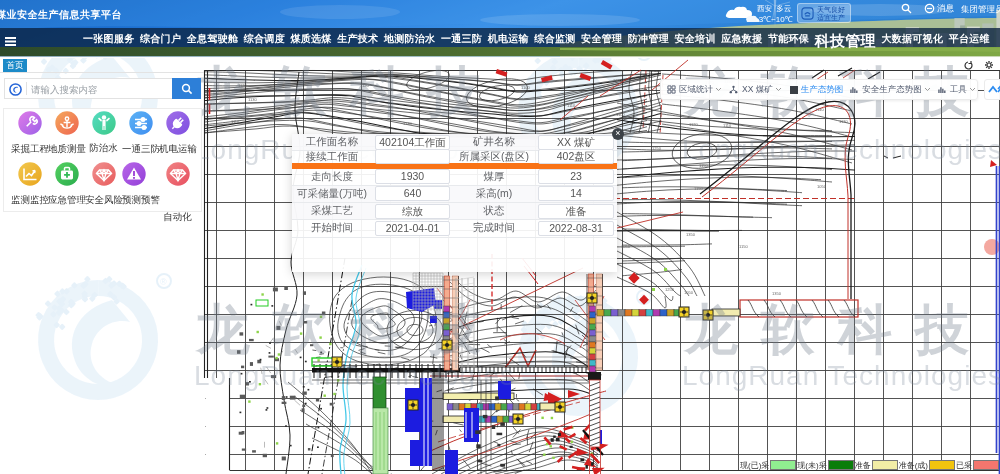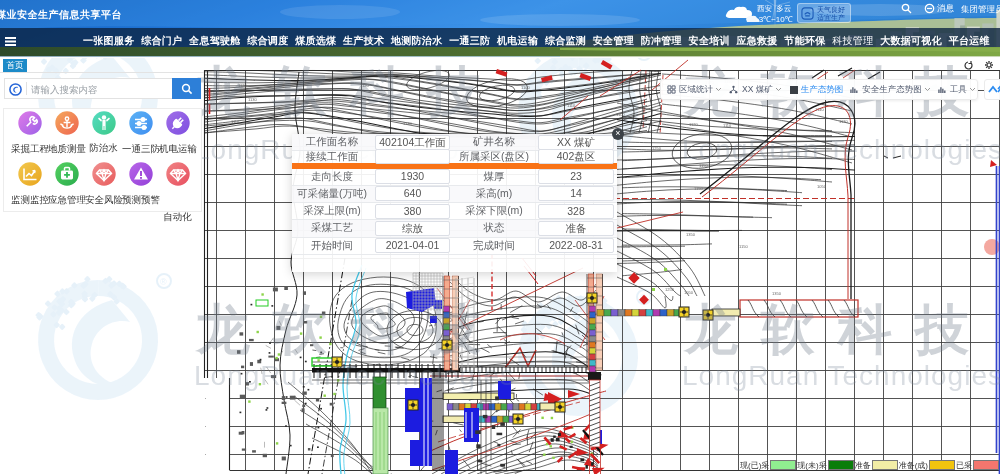--- a/index.html
+++ b/index.html
@@ -678,21 +678,21 @@
     <span style="font-size:10px;font-weight:bold;color:#fff;white-space:nowrap;letter-spacing:0.3px">生产技术</span>
     <span style="font-size:10px;font-weight:bold;color:#fff;white-space:nowrap;letter-spacing:0.3px">地测防治水</span>
     <span style="font-size:10px;font-weight:bold;color:#fff;white-space:nowrap;letter-spacing:0.3px">一通三防</span>
     <span style="font-size:10px;font-weight:bold;color:#fff;white-space:nowrap;letter-spacing:0.3px">机电运输</span>
     <span style="font-size:10px;font-weight:bold;color:#fff;white-space:nowrap;letter-spacing:0.3px">综合监测</span>
     <span style="font-size:10px;font-weight:bold;color:#fff;white-space:nowrap;letter-spacing:0.3px">安全管理</span>
     <span style="font-size:10px;font-weight:bold;color:#fff;white-space:nowrap;letter-spacing:0.3px">防冲管理</span>
     <span style="font-size:10px;font-weight:bold;color:#fff;white-space:nowrap;letter-spacing:0.3px">安全培训</span>
     <span style="font-size:10px;font-weight:bold;color:#fff;white-space:nowrap;letter-spacing:0.3px">应急救援</span>
     <span style="font-size:10px;font-weight:bold;color:#fff;white-space:nowrap;letter-spacing:0.3px">节能环保</span>
-    <span style="font-size:10px;font-weight:normal;color:#fff;white-space:nowrap;letter-spacing:0.3px">科技管理</span>
+    <span style="font-size:15px;font-weight:bold;color:#fff;white-space:nowrap;letter-spacing:0.3px">科技管理</span>
     <span style="font-size:10px;font-weight:bold;color:#fff;white-space:nowrap;letter-spacing:0.3px">大数据可视化</span>
     <span style="font-size:10px;font-weight:bold;color:#fff;white-space:nowrap;letter-spacing:0.3px">平台运维</span>
   </div>
 </div>
 </div>
 
 <div style="position:absolute;left:0;top:58px;width:204px;height:14px;border-bottom:1px solid #e3e3e3;z-index:3;background:transparent"></div>
 <div style="position:absolute;left:3px;top:58.5px;width:24px;height:13px;background:#1c8ac8;color:#fff;font-size:8.5px;text-align:center;line-height:13px;z-index:4">首页</div>
 <div style="position:absolute;left:4px;top:78px;width:197px;height:21px;background:#fff;border:1px solid #e2e2e2;box-sizing:border-box;z-index:4">
   <svg width="13" height="13" viewBox="0 0 20 20" style="position:absolute;left:4px;top:3.5px">
@@ -809,21 +809,21 @@
             <stop offset="0" stop-color="#f09090"></stop>
             <stop offset="1" stop-color="#e85c5c"></stop>
           </linearGradient>
         </defs>
         <circle r="11.7" fill="url(#g102.5_173)"></circle>
         <g stroke="#fff" stroke-width="1.4" fill="none">
           <path d="M-4.5 -4 h9 l3 3.5 l-7.5 7 l-7.5 -7 z"></path>
           <path d="M-4.5 -4 l2.5 3.5 l2 -3.5 l2 3.5 l2.5 -3.5 M-7.5 -0.5 h15 M-2 -0.5 l2 6.5 l2 -6.5"></path>
         </g>
       </svg><div style="font-size:9.5px;color:#333;margin-top:3.5px;white-space:nowrap">安全风险</div></div>
-    <div style="position:absolute;left:118.0px;top:53.80000000000001px;width:37px;text-align:center"><svg width="24" height="24" viewBox="-12 -12 24 24">
+    <div style="position:absolute;left:118.0px;top:53.80000000000001px;width:37px;text-align:left"><svg width="24" height="24" viewBox="-12 -12 24 24">
         <defs>
           <linearGradient id="g139.5_173" x1="0" y1="0" x2="1" y2="1">
             <stop offset="0" stop-color="#b866e8"></stop>
             <stop offset="1" stop-color="#9340d8"></stop>
           </linearGradient>
         </defs>
         <circle r="11.7" fill="url(#g139.5_173)"></circle>
         <g fill="#fff">
           <path d="M0 -6.5 L7 5.5 H-7 Z"></path>
           <rect x="-1" y="-3" width="2" height="5" fill="#a34fd8"></rect>
@@ -935,30 +935,20 @@
     <div style="display:flex;height:17.25px;align-items:center;background:rgba(246,247,249,0.7);border-bottom:1px solid #e8eaed;box-sizing:border-box">
 <div style="width:80px;text-align:center;font-size:10.5px;color:#606266;white-space:nowrap">可采储量(万吨)</div>
 <div style="width:81px;padding:0 3px;box-sizing:border-box">
         <div style="height:13px;line-height:12.5px;border:1px solid #dcdfe6;border-radius:2px;background:#fff;text-align:center;font-size:10.5px;color:#555;white-space:nowrap">640</div>
       </div>
 <div style="width:82px;text-align:center;font-size:10.5px;color:#606266;white-space:nowrap">采高(m)</div>
 <div style="width:82px;padding:0 3px;box-sizing:border-box">
         <div style="height:13px;line-height:12.5px;border:1px solid #dcdfe6;border-radius:2px;background:#fff;text-align:center;font-size:10.5px;color:#555;white-space:nowrap">14</div>
       </div>
 </div>
-    <div style="display:flex;height:17.25px;align-items:center;border-bottom:1px solid #e8eaed;box-sizing:border-box">
-<div style="width:80px;text-align:center;font-size:10.5px;color:#606266;white-space:nowrap">采深上限(m)</div>
-<div style="width:81px;padding:0 3px;box-sizing:border-box">
-        <div style="height:13px;line-height:12.5px;border:1px solid #dcdfe6;border-radius:2px;background:#fff;text-align:center;font-size:10.5px;color:#555;white-space:nowrap">380</div>
-      </div>
-<div style="width:82px;text-align:center;font-size:10.5px;color:#606266;white-space:nowrap">采深下限(m)</div>
-<div style="width:82px;padding:0 3px;box-sizing:border-box">
-        <div style="height:13px;line-height:12.5px;border:1px solid #dcdfe6;border-radius:2px;background:#fff;text-align:center;font-size:10.5px;color:#555;white-space:nowrap">328</div>
-      </div>
-</div>
     <div style="display:flex;height:17.25px;align-items:center;background:rgba(246,247,249,0.7);border-bottom:1px solid #e8eaed;box-sizing:border-box">
 <div style="width:80px;text-align:center;font-size:10.5px;color:#606266;white-space:nowrap">采煤工艺</div>
 <div style="width:81px;padding:0 3px;box-sizing:border-box">
         <div style="height:13px;line-height:12.5px;border:1px solid #dcdfe6;border-radius:2px;background:#fff;text-align:center;font-size:10.5px;color:#555;white-space:nowrap">综放</div>
       </div>
 <div style="width:82px;text-align:center;font-size:10.5px;color:#606266;white-space:nowrap">状态</div>
 <div style="width:82px;padding:0 3px;box-sizing:border-box">
         <div style="height:13px;line-height:12.5px;border:1px solid #dcdfe6;border-radius:2px;background:#fff;text-align:center;font-size:10.5px;color:#555;white-space:nowrap">准备</div>
       </div>
 </div>

